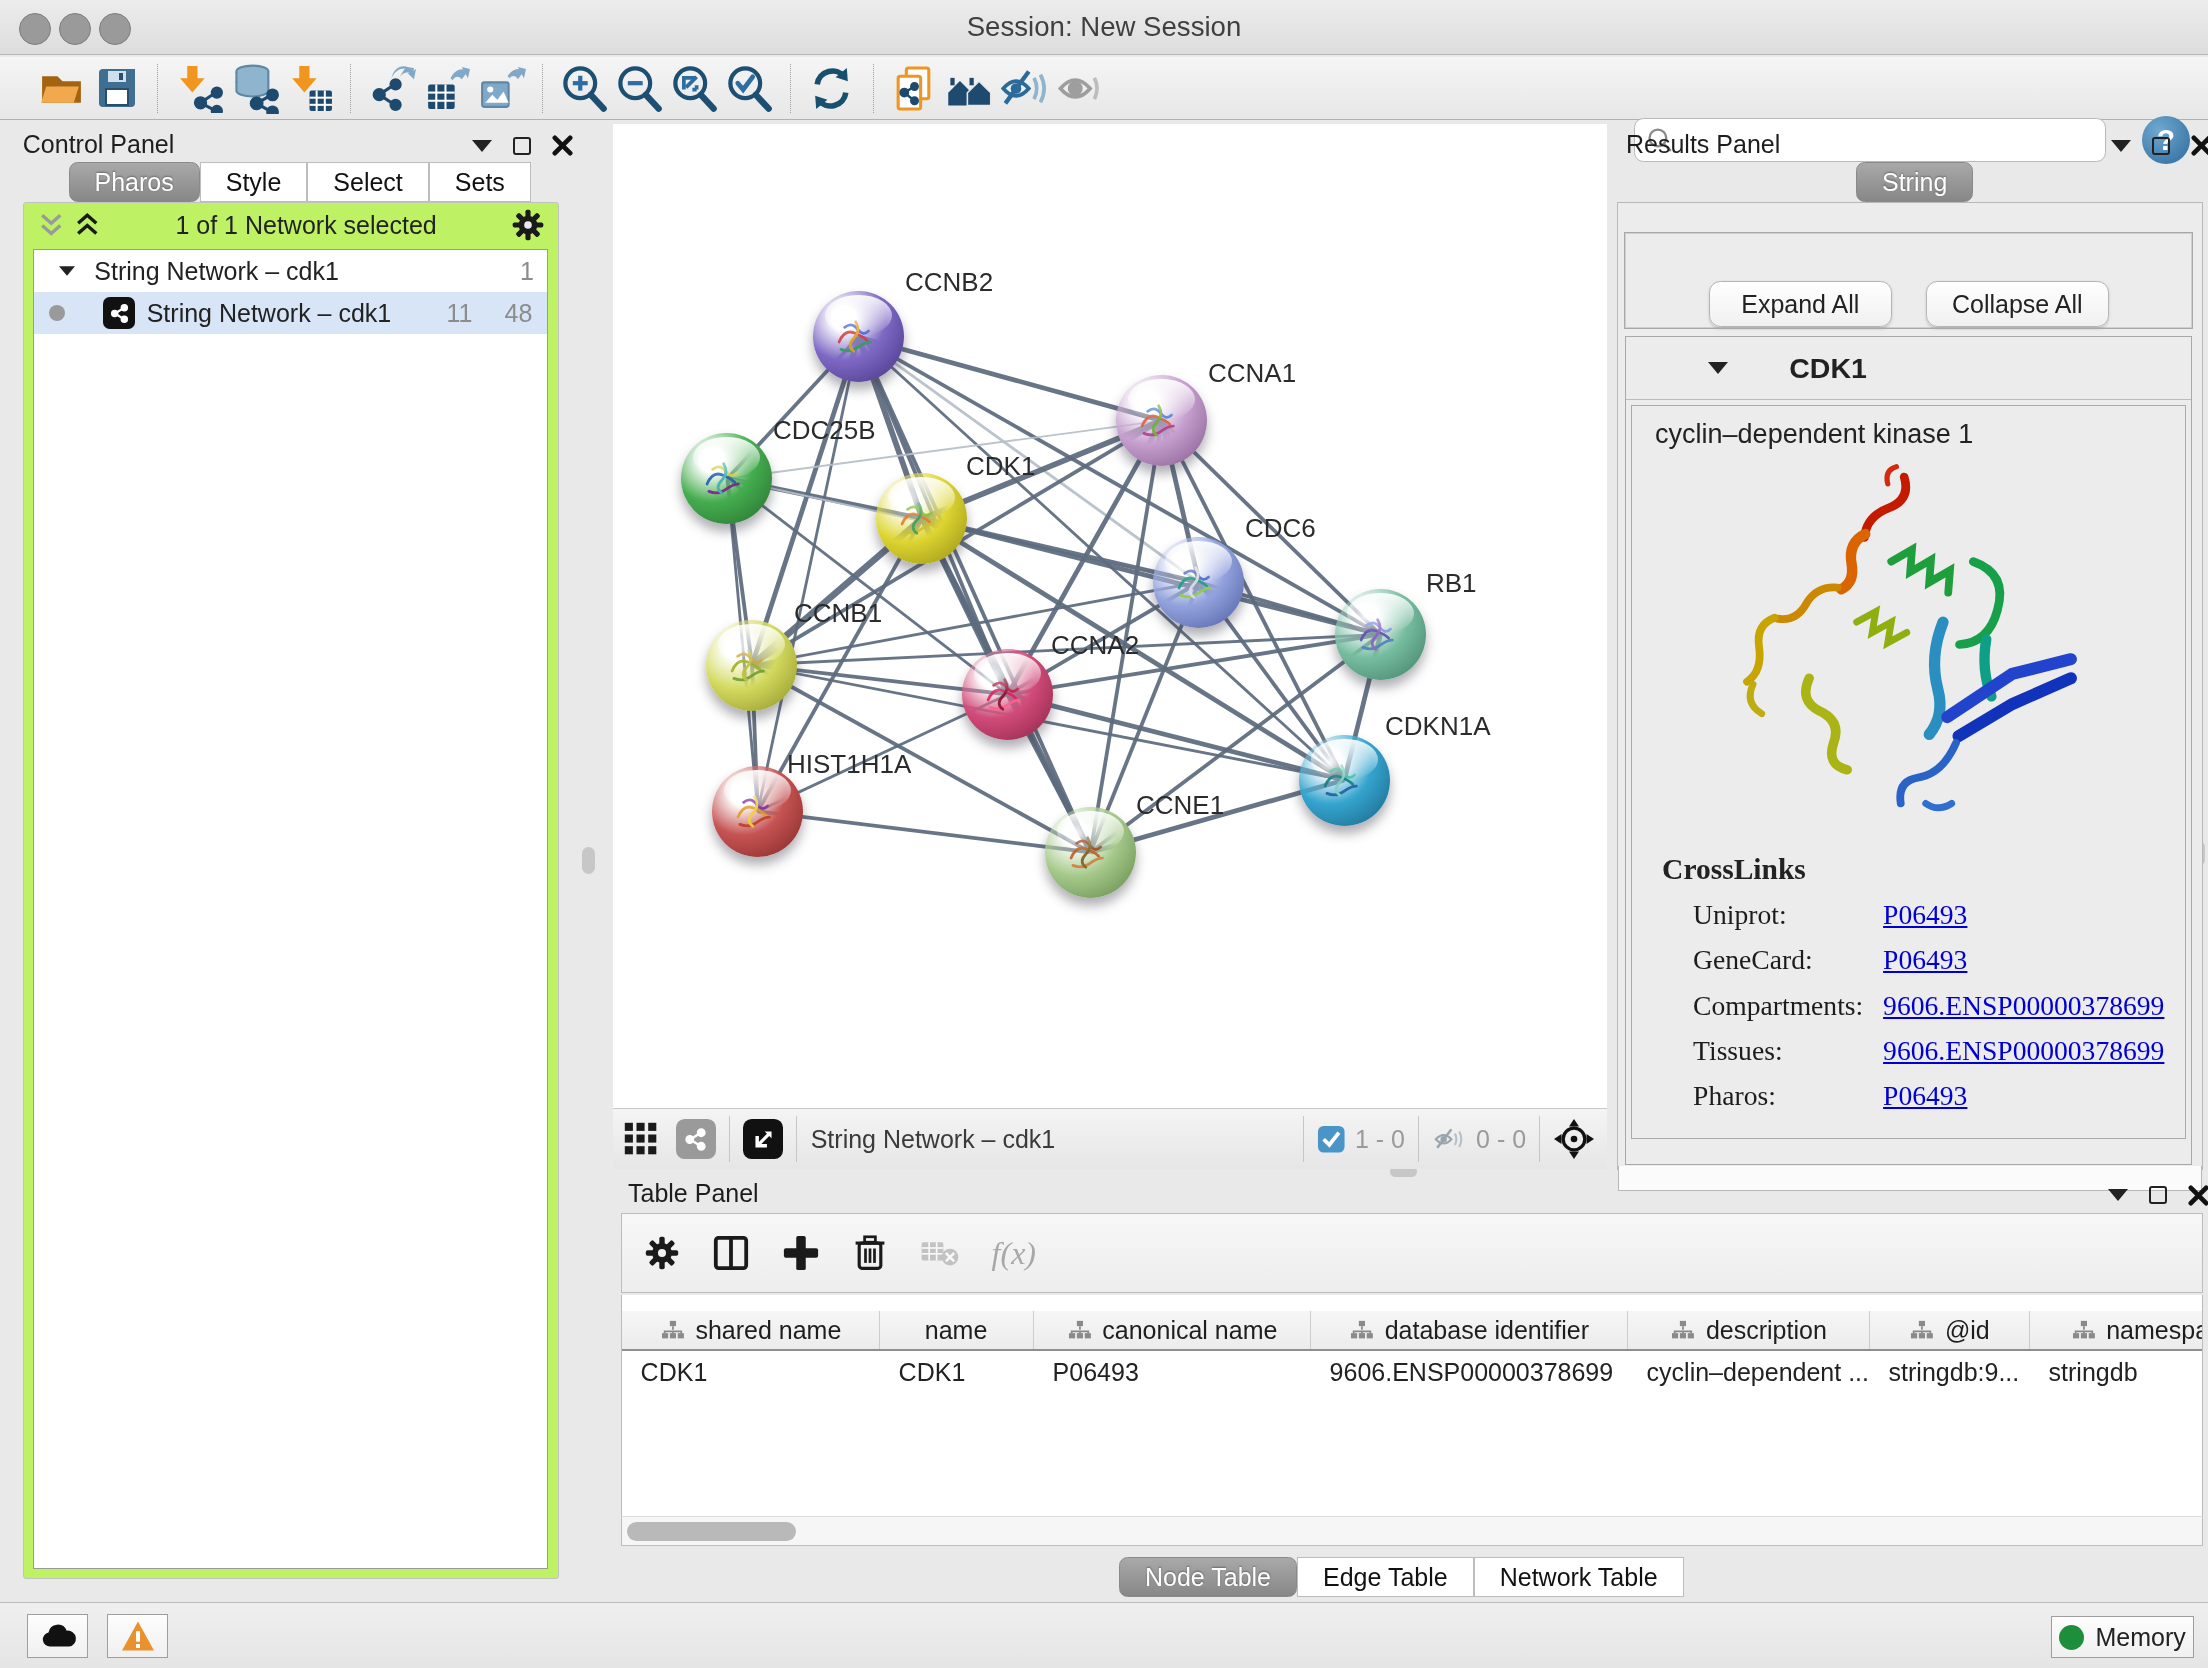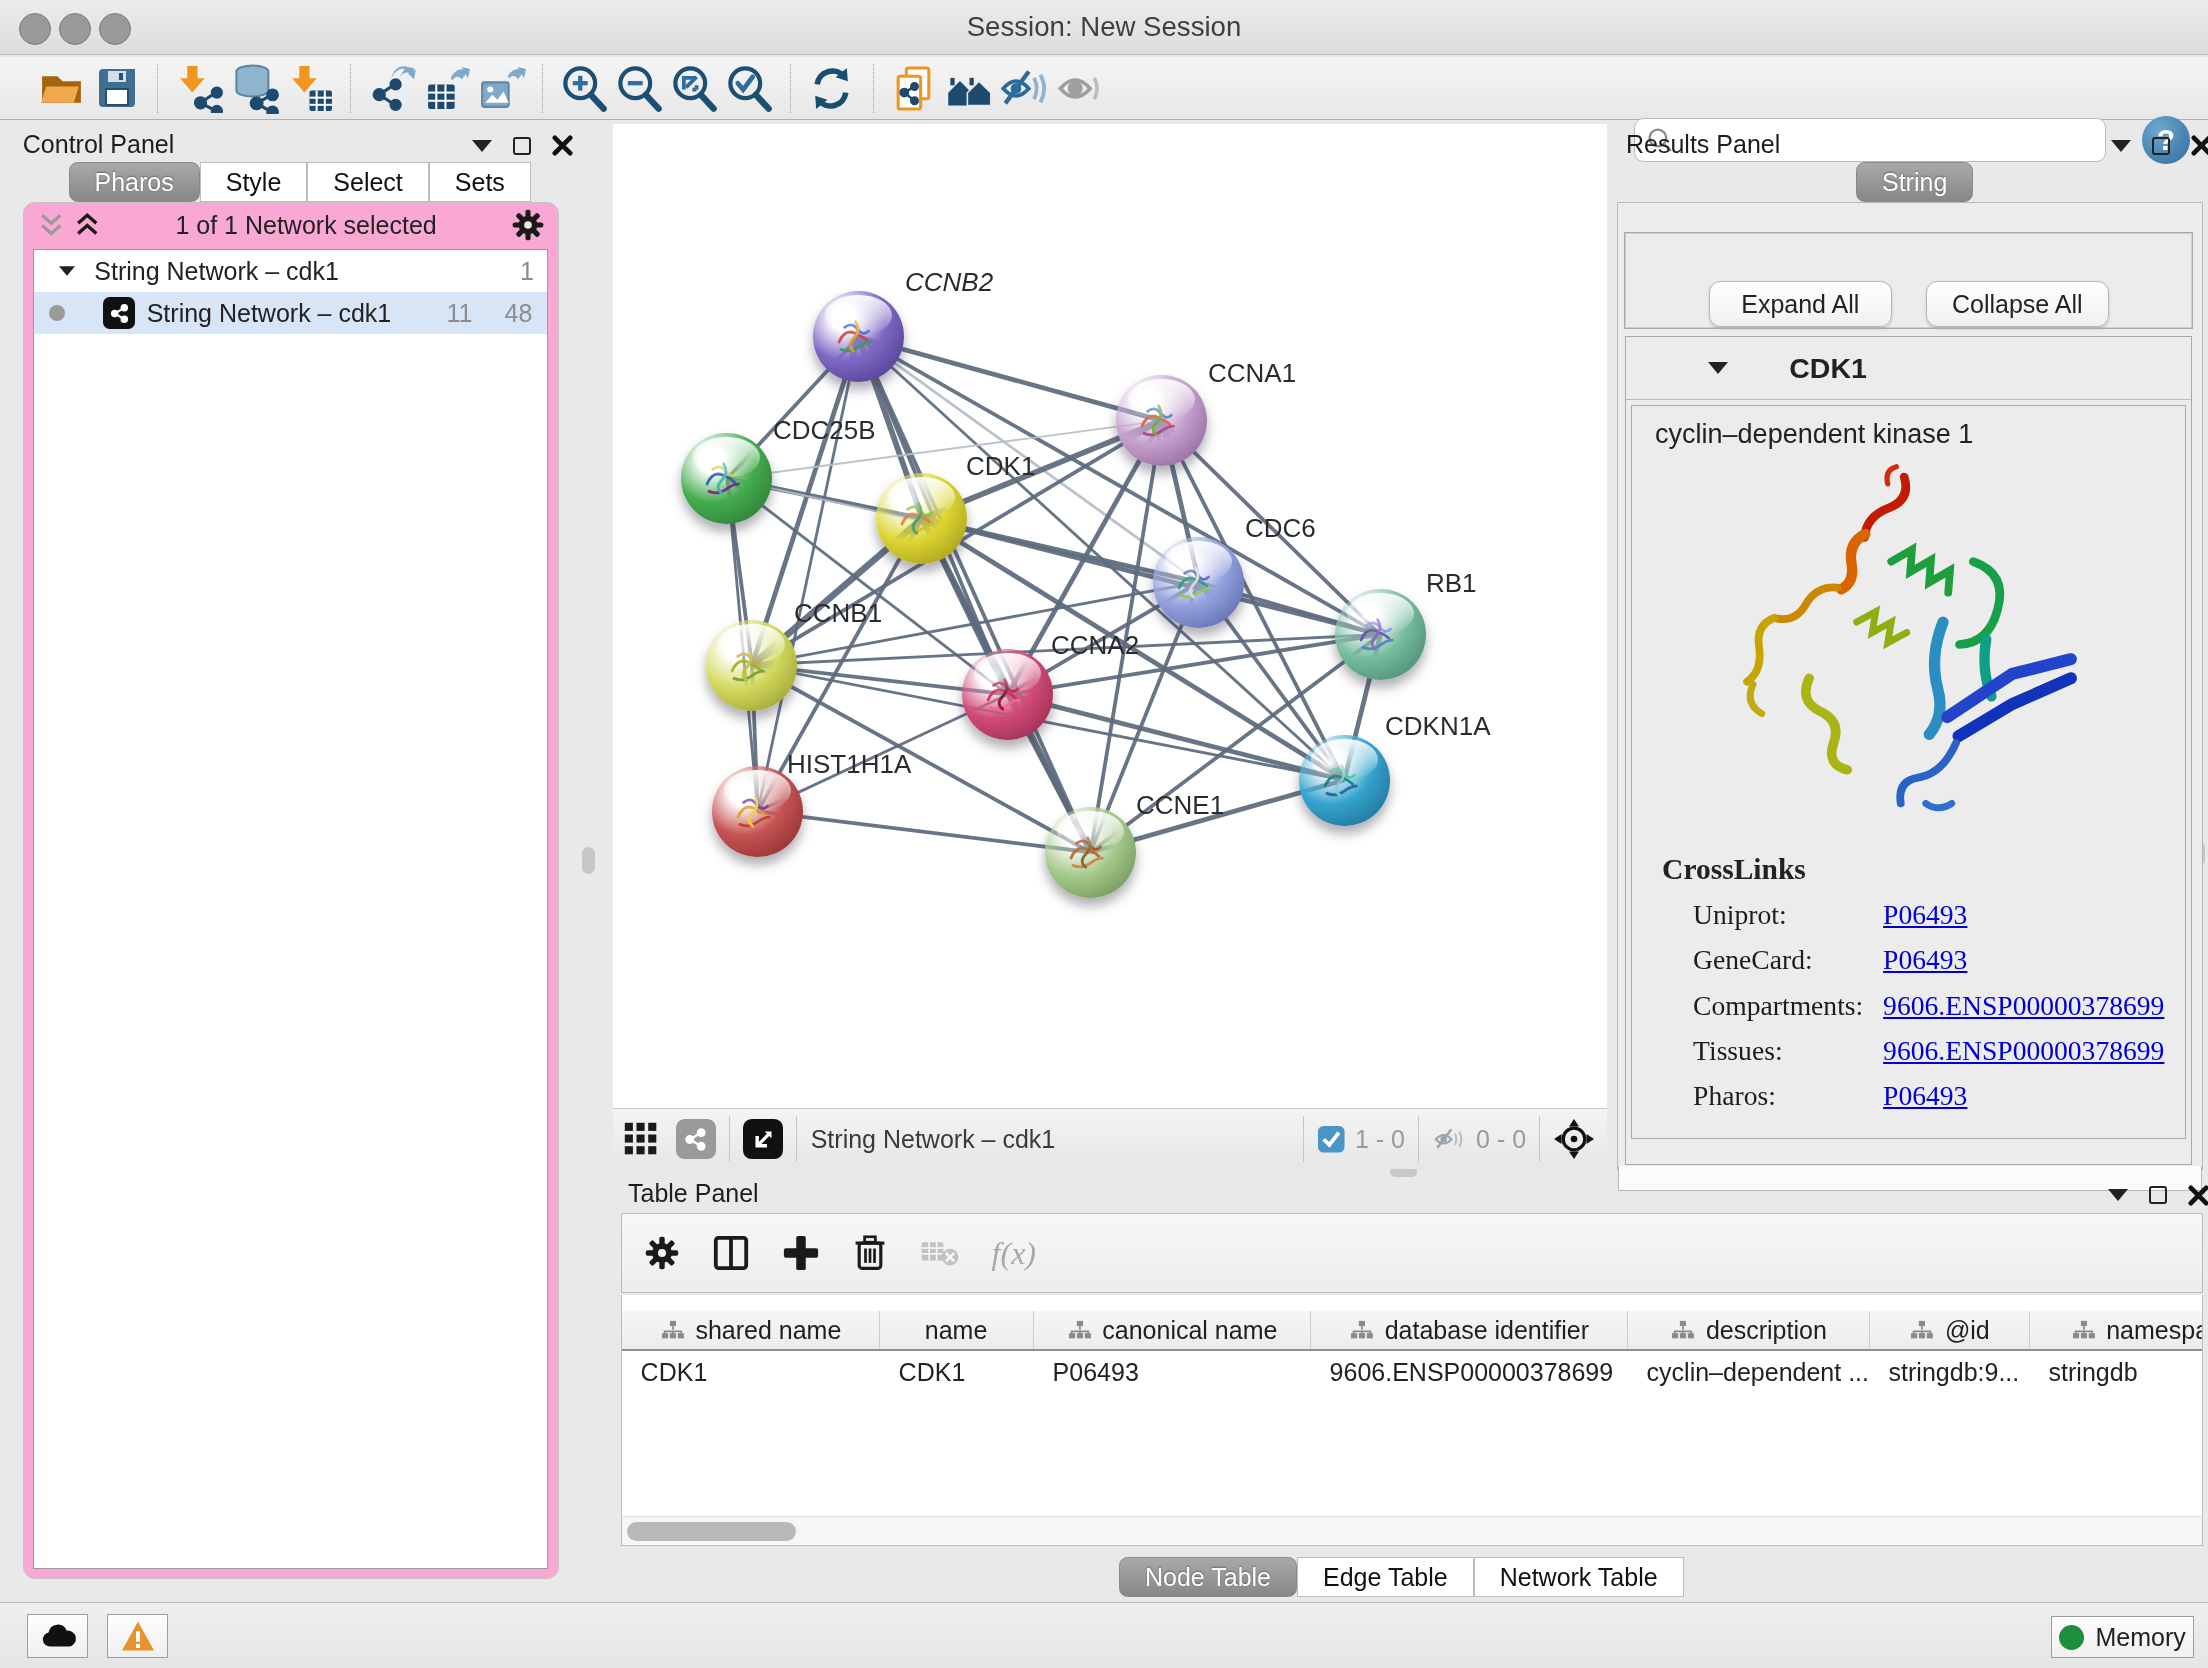--- a/index.html
+++ b/index.html
@@ -37,21 +37,21 @@
   .float-box { width:18px; height:18px; border:2.9px solid #222; border-radius:2.9px; }
   .tab { height:40px; padding:0 25px; display:flex; align-items:center; justify-content:center;
     background:#fff; border:1px solid #bdbdbd; font-size:25px; color:#111; }
   .tab.active { background:linear-gradient(#a9a9a9,#878787); color:#fff; border-radius:8.6px;
     text-shadow:0 -1px 1.9px rgba(0,0,0,.35); border-color:#8a8a8a; }
 
   
   .control-panel { position:absolute; left:9.5px; top:124px; width:559px; height:1461px; }
   .cp-tabs { position:absolute; left:59px; top:38px; display:flex; }
   .cp-box { position:absolute; left:13.3px; top:78px; width:536px; height:1377px;
-    border:1px solid #c2c2c2; background:#f9a8d4; border-radius:12px; }
+    border:1px solid #c2c2c2; background:#bef264; border-radius:3px; }
   .cp-subbar { position:absolute; left:0; top:0; width:100%; height:44px; display:flex; align-items:center; }
   .cp-tree { position:absolute; left:9.5px; top:46px; right:9.5px; bottom:9.5px;
     background:#fff; border:1.9px solid #9a9a9a; }
   .tree-row { height:42px; display:flex; align-items:center; font-size:25px; }
   .tree-row .cnt { color:#8c8c8c; }
   .tree-row.selected { background:#d7e5f7; }
   .share-chip { width:32px; height:32px; border-radius:6.7px; background:#111;
     display:flex; align-items:center; justify-content:center; }
 
   
@@ -462,21 +462,21 @@
         <svg viewBox="0 0 64 64" width="59" height="59">
           <g fill="none" stroke-width="3" stroke-linecap="round" opacity=".9">
             <path d="M12 38 q6 -14 16 -10 t14 8" stroke="#d04040"></path>
             <path d="M18 22 q8 -6 14 2 t12 2" stroke="#4060d8"></path>
             <path d="M14 46 q10 4 18 -2 t14 -6" stroke="#30a060"></path>
             <path d="M30 16 q6 10 -2 18 t0 14" stroke="#e0a020"></path>
           </g>
         </svg>
         <div class="gloss"></div>
       </div>
-      <div class="node-label" style="left: 292px; top: 143px; font-style: italic;">CCNB2</div>
+      <div class="node-label" style="left: 292px; top: 143px;">CCNB2</div>
       <div class="node" style="left: 503px; top: 251px; background: radial-gradient(circle at 34% 30%, rgba(255, 255, 255, 0.95) 0%, rgba(255, 255, 255, 0.25) 14%, rgb(198, 159, 206) 48%, rgb(143, 102, 153) 88%);">
         <svg viewBox="0 0 64 64" width="59" height="59">
           <g fill="none" stroke-width="3" stroke-linecap="round" opacity=".9">
             <path d="M12 38 q6 -14 16 -10 t14 8" stroke="#e06040"></path>
             <path d="M18 22 q8 -6 14 2 t12 2" stroke="#4080d0"></path>
             <path d="M14 46 q10 4 18 -2 t14 -6" stroke="#b04090"></path>
             <path d="M30 16 q6 10 -2 18 t0 14" stroke="#70b030"></path>
           </g>
         </svg>
         <div class="gloss"></div>

